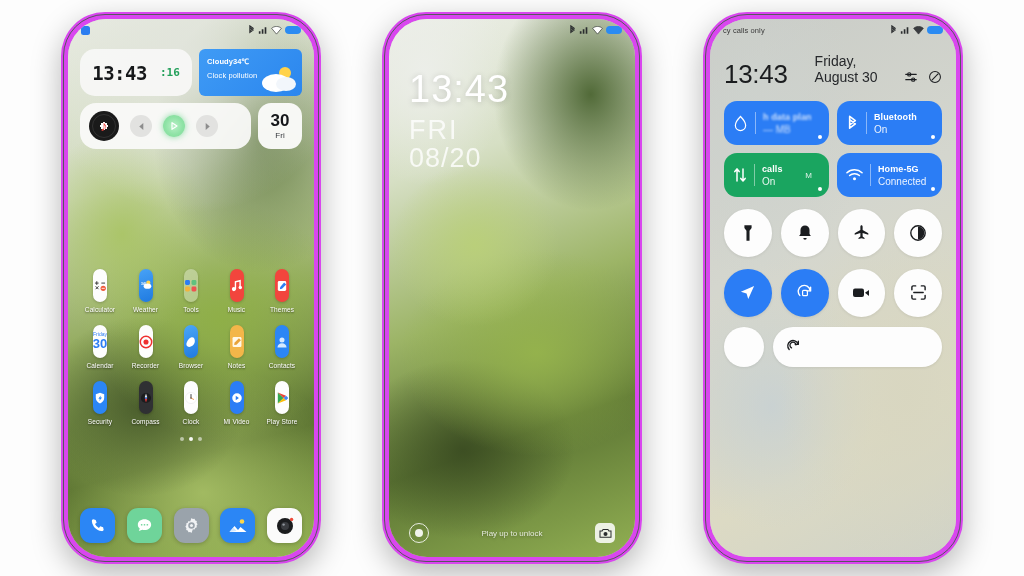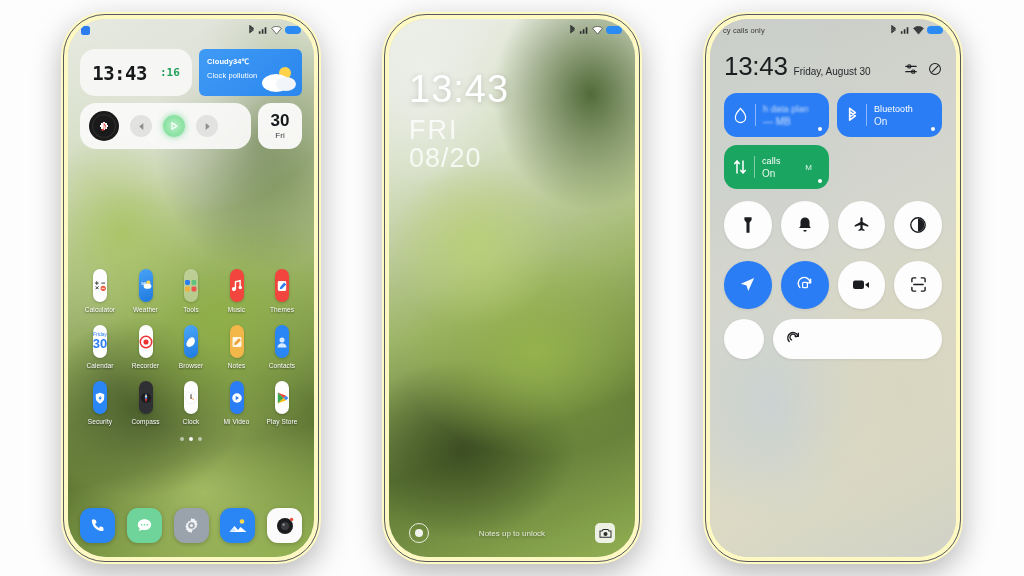--- a/index.html
+++ b/index.html
@@ -16,21 +16,21 @@
     display: flex;
     align-items: center;
     justify-content: space-evenly;
   }
 
   
   .phone {
     position: relative;
     width: 260px; height: 552px;
     border-radius: 44px;
-    background: #fef9c3;
+    background: #d946ef;
     padding: 7px;
     box-shadow: 0 10px 30px rgba(0,0,0,.28), 0 0 0 1px rgba(255,255,255,.5);
   }
   .phone::after {
     content: "";
     position: absolute; inset: 2px;
     border-radius: 42px;
     border: 1px solid #55585d;
     pointer-events: none;
   }
@@ -229,34 +229,34 @@
     background: rgba(255,255,255,.85);
     display: flex; align-items: center; justify-content: center;
   }
 
   
   .cc { position: absolute; inset: 0; z-index: 4; padding: 0 14px; }
   .cc-head {
     display: flex; align-items: flex-end; margin-top: 34px; gap: 6px;
   }
   .cc-time { font-size: 26px; font-weight: 300; color: #1a1c1e; letter-spacing: -.3px; line-height: 1; }
-  .cc-date { font-size: 10px; color: #26282b; padding-bottom: 2px; }
+  .cc-date { font-size: 14px; color: #26282b; padding-bottom: 2px; margin-left: 21px; }
   .cc-head-icons { margin-left: auto; display: flex; gap: 10px; padding-bottom: 3px; }
 
   .tiles { display: grid; grid-template-columns: 1fr 1fr; gap: 8px; margin-top: 14px; }
   .tile {
     height: 44px; border-radius: 13px; position: relative;
     display: flex; align-items: center; gap: 7px; padding: 0 9px;
     color: #fff; overflow: hidden;
   }
   .tile.blue { background: #2b7df5; }
   .tile.green { background: #1aa560; }
   .tile .tile-div { width: 1px; height: 22px; background: rgba(255,255,255,.45); }
   .tile-txt { display: flex; flex-direction: column; gap: 2px; min-width: 0; }
-  .tile-t1 { font-size: 9px; font-weight: 400; white-space: nowrap; letter-spacing: .1px; }
+  .tile-t1 { font-size: 9px; font-weight: 700; white-space: nowrap; letter-spacing: .1px; }
   .tile-t2 { font-size: 10px; opacity: .9; white-space: nowrap; }
   .tile-dot {
     position: absolute; right: 7px; bottom: 6px;
     width: 4px; height: 4px; border-radius: 50%; background: #fff;
   }
   .tile.blurred .tile-t1, .tile.blurred .tile-t2 { filter: blur(1.1px); opacity: .75; }
   .tile-extra { margin-left: auto; font-size: 8px; opacity: .85; padding-right: 8px; }
 
   .toggles { display: grid; grid-template-columns: repeat(4,1fr); gap: 9px; margin-top: 12px; }
   .tg {
@@ -571,21 +571,21 @@
         </div>
       </div>
 
       <div class="lockwrap">
         <div class="lock-time">13:43</div>
         <div class="lock-dow">FRI</div>
         <div class="lock-date">08/20</div>
 
         <div class="lock-bottom">
           <div class="lock-circ"></div>
-          <div class="lock-hint">Notes up to unlock</div>
+          <div class="lock-hint">Play up to unlock</div>
           <div class="lock-cam">
             <svg width="13" height="11" viewBox="0 0 14 12">
                 <path d="M1 3.2h2.3l1-1.5h5.4l1 1.5H13v7H1z" fill="none" stroke="#2a2c2e" stroke-width="1.1"></path>
                 <circle cx="7" cy="6.6" r="2.2" fill="#2a2c2e"></circle>
               </svg>
           </div>
         </div>
       </div>
     </div>
   </div>
@@ -662,20 +662,33 @@
               </svg>
             <span class="tile-div"></span>
             <div class="tile-txt">
               <span class="tile-t1">calls</span>
               <span class="tile-t2">On</span>
             </div>
             <span class="tile-extra">M</span>
             <span class="tile-dot"></span>
           </div>
 
+          <div class="tile blue">
+            <svg width="17" height="14" viewBox="0 0 18 14">
+                <path d="M1 4.6A11.4 11.4 0 019 1.5a11.4 11.4 0 018 3.1" fill="none" stroke="#fff" stroke-width="1.6" stroke-linecap="round"></path>
+                <path d="M3.8 7.6A7.3 7.3 0 019 5.6a7.3 7.3 0 015.2 2" fill="none" stroke="#fff" stroke-width="1.6" stroke-linecap="round"></path>
+                <circle cx="9" cy="11" r="1.6" fill="#fff"></circle>
+              </svg>
+            <span class="tile-div"></span>
+            <div class="tile-txt">
+              <span class="tile-t1">Home-5G</span>
+              <span class="tile-t2">Connected</span>
+            </div>
+            <span class="tile-dot"></span>
+          </div>
         </div>
 
         <div class="toggles">
           <div class="tg">
             <svg width="14" height="18" viewBox="0 0 14 20">
                 <path d="M3 1.5h8v3l-2.3 3v11h-3.4v-11L3 4.5z" fill="#1b1d20"></path>
               </svg>
           </div>
           <div class="tg">
             <svg width="16" height="17" viewBox="0 0 16 18">

